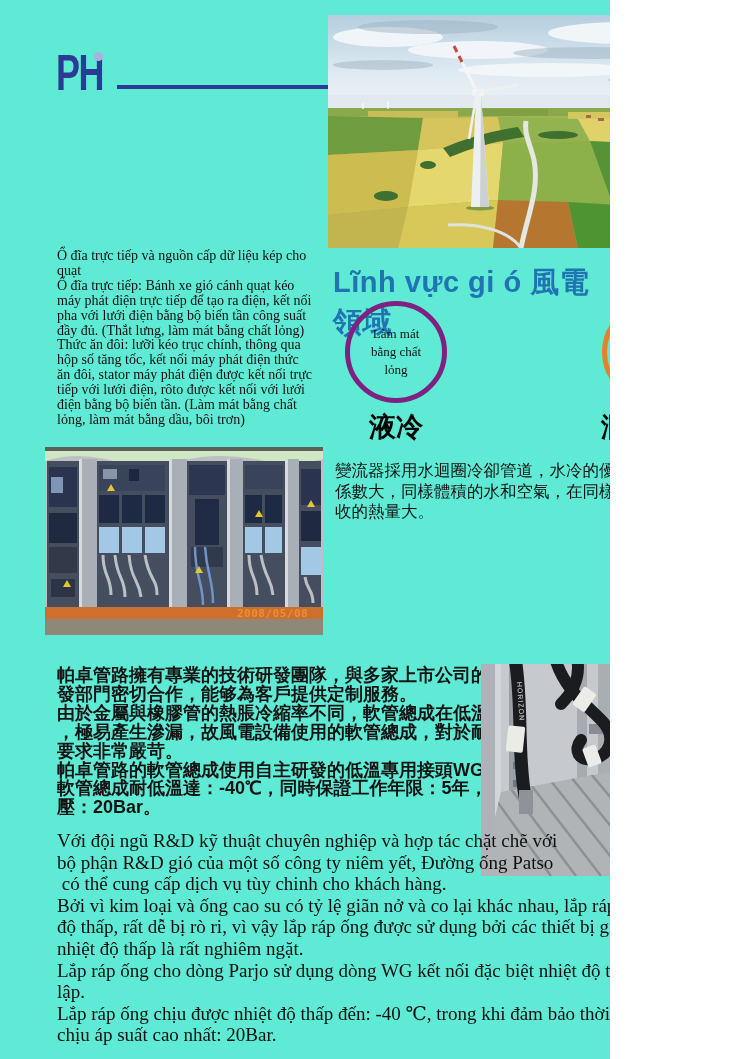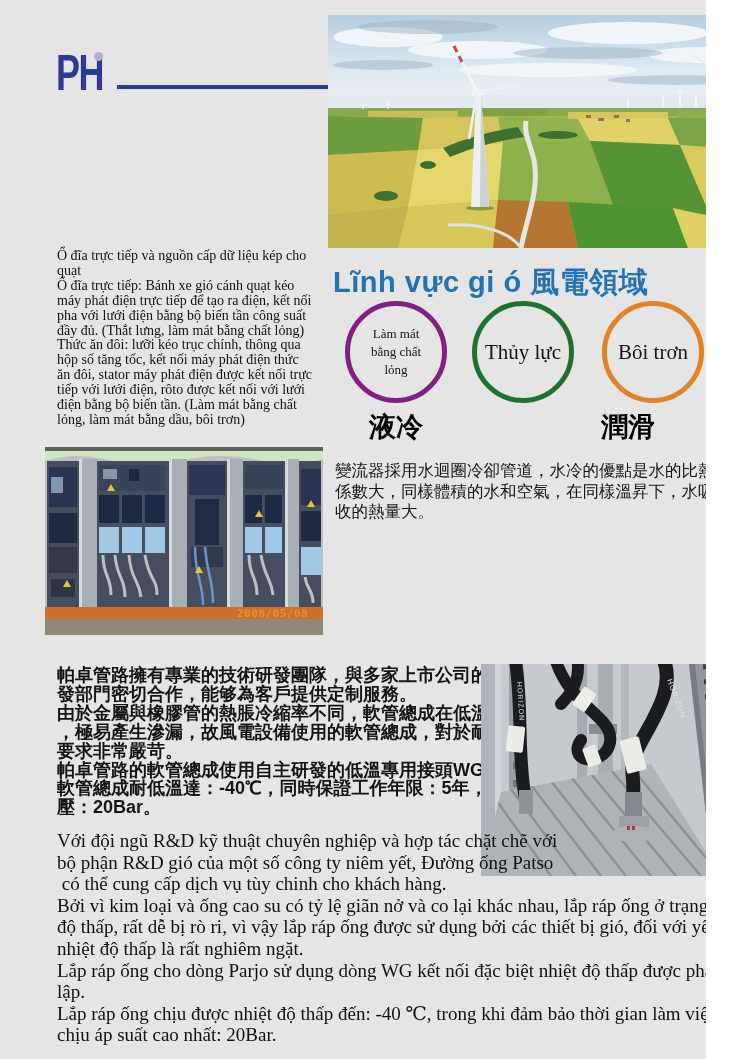--- a/index.html
+++ b/index.html
@@ -1,16 +1,16 @@
 <!DOCTYPE html>
 <html><head>
 <meta charset="utf-8">
 <style>
   html,body{margin:0;padding:0;background:#ffffff;}
-  .page{position:relative;width:706px;height:1059px;background:#e5e5e5;overflow:hidden;
+  .page{position:relative;width:610px;height:1059px;background:#5eead4;overflow:hidden;
         font-family:"Liberation Sans",sans-serif;}
   .abs{position:absolute;}
   .pre{white-space:pre;}
   .logo{left:56px;top:48px;font-family:"Liberation Sans",sans-serif;font-weight:bold;
         font-size:50px;color:#2b3a92;letter-spacing:-2px;transform:scaleX(.72);
         transform-origin:left top;line-height:1;}
   .logo-dot{left:94px;top:52px;width:9px;height:9px;border-radius:50%;background:#a9b3da;}
   .rule{left:117px;top:85px;width:211px;height:4px;background:#2b3a92;}
   .wind-photo{left:328px;top:15px;width:422px;height:233px;display:block;}
   .intro-cn{left:57px;top:126px;font-size:13.5px;line-height:14.9px;color:#1b1b1b;}
@@ -148,23 +148,20 @@
 tiếp với lưới điện, rôto được kết nối với lưới
 điện bằng bộ biến tần. (Làm mát bằng chất
 lỏng, làm mát bằng dầu, bôi trơn)</div>
 
   <div class="abs domain-heading">Lĩnh vực gi ó 風電領域</div>
 
   <div class="abs circle c1">
     <span class="inner serif">Làm mát
 bằng chất
 lỏng</span>
-  </div>
-  <div class="abs circle c2">
-    <span class="inner serif">Thủy lực</span>
   </div>
   <div class="abs circle c3">
     <span class="inner serif">Bôi trơn</span>
   </div>
   <div class="abs cjk-label l1">液冷</div>
   <div class="abs cjk-label l3">潤滑</div>
 
   <svg class="abs cab-photo" viewBox="0 0 278 188" preserveAspectRatio="none">
     <rect width="278" height="188" fill="#bcc0c4"></rect>
     <rect width="278" height="5" fill="#5c6158"></rect>

